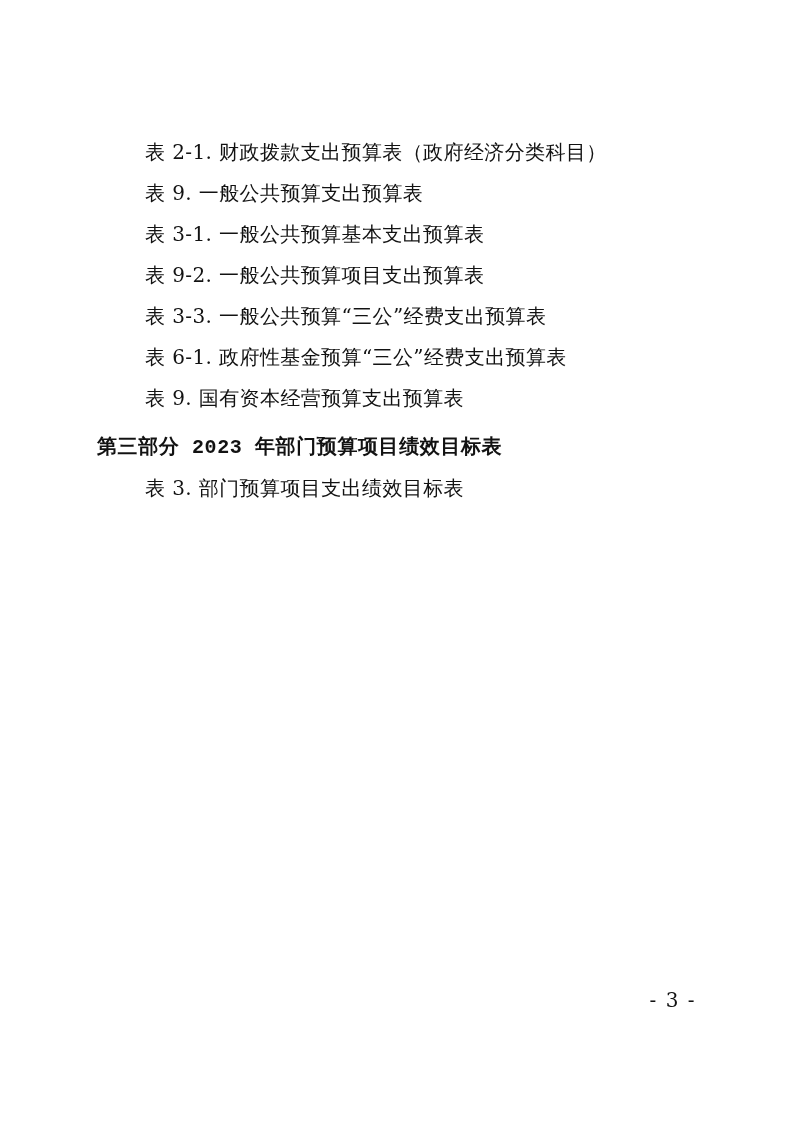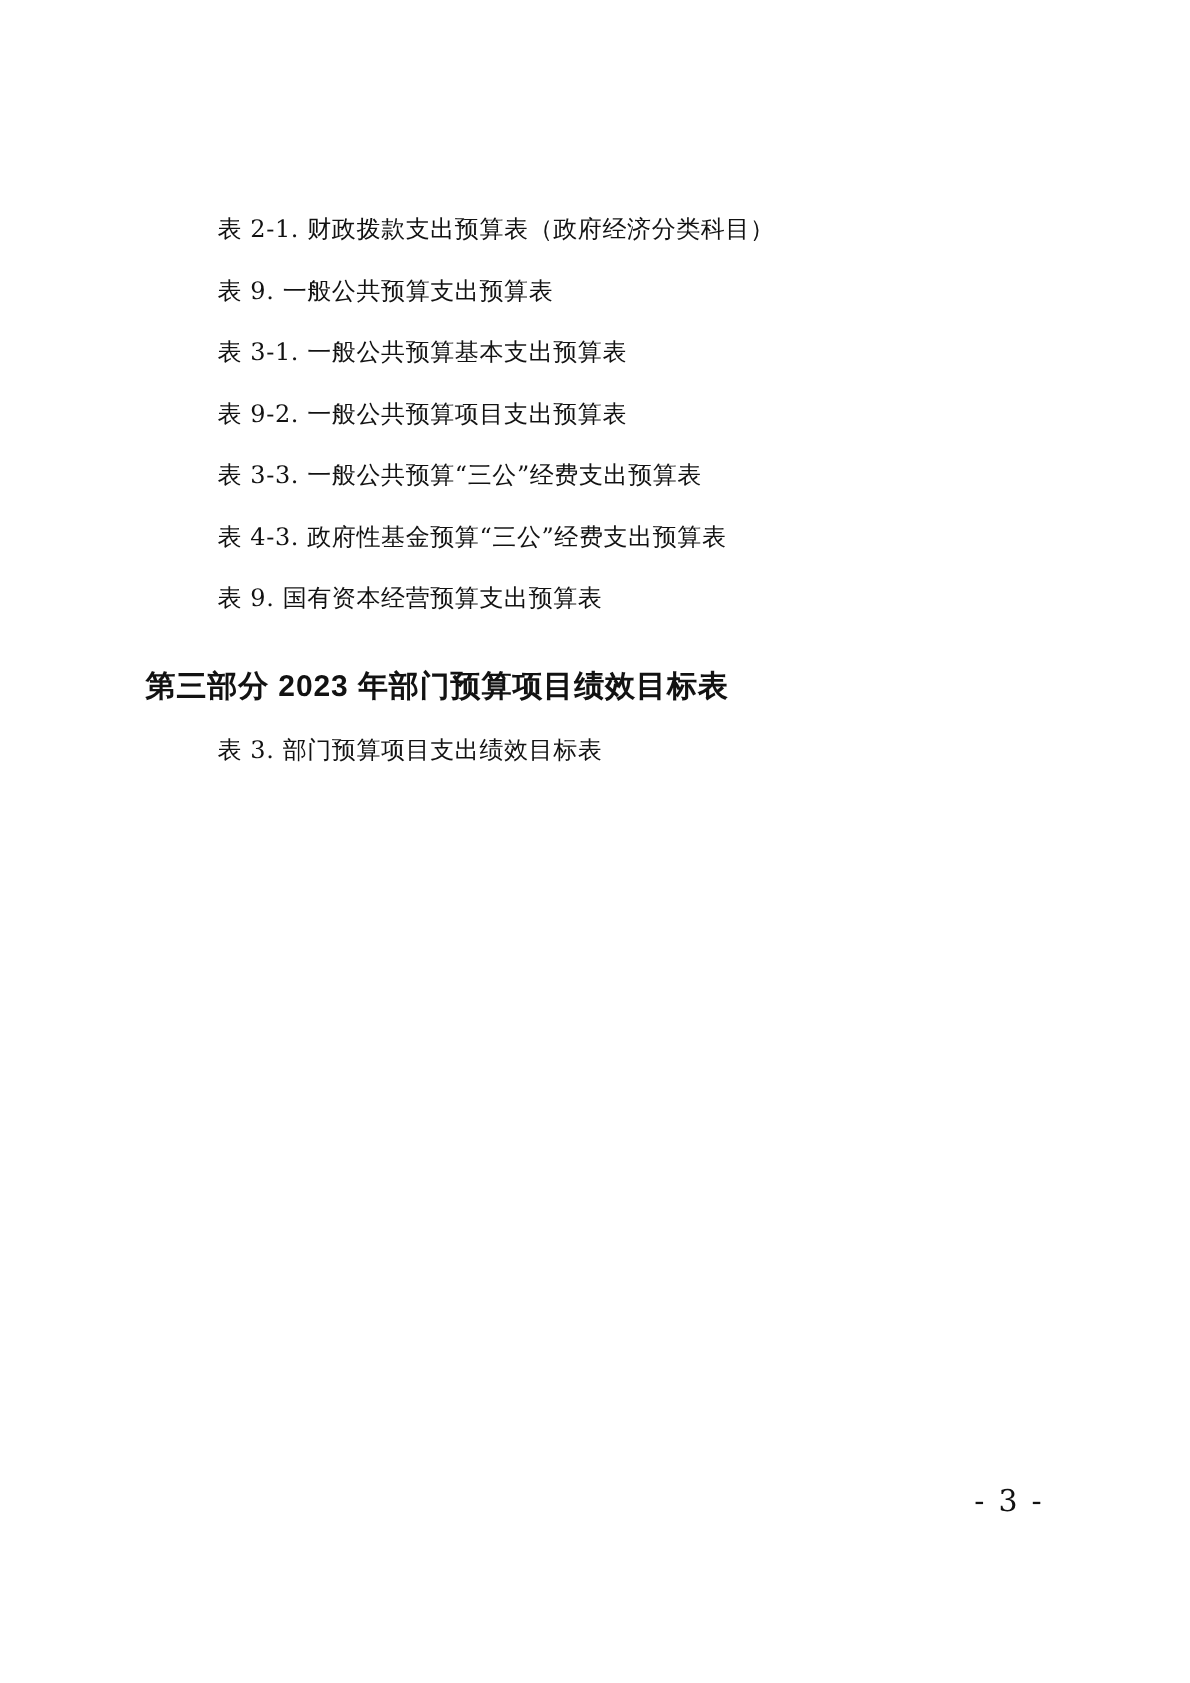--- a/index.html
+++ b/index.html
@@ -19,36 +19,36 @@
     font-family: "DejaVu Serif", "Liberation Serif", serif;
     color: #0d0d0d;
   }
   .content {
     position: absolute;
     left: 97px;
     top: 132px;
     width: 600px;
   }
   .toc-line {
-    font-size: 16px;
+    font-size: 20px;
     line-height: 41px;
     letter-spacing: 0.4px;
     white-space: nowrap;
     color: #121212;
   }
   .toc-line.indent {
     padding-left: 48px;
   }
   .toc-line.part-heading {
     font-weight: bold;
-    font-family: Liberation Sans, sans-serif;
+    font-family: Liberation Mono, monospace;
     font-size: 20px;
     letter-spacing: 0.6px;
     padding-left: 0;
-    margin-top: 19px;
+    margin-top: 8px;
   }
   .page-number {
     position: absolute;
     left: 0;
     right: 97px;
     top: 988px;
     text-align: right;
     font-size: 20px;
     letter-spacing: 1.5px;
     color: #121212;
@@ -60,21 +60,21 @@
 
 <div class="page">
 
   <div class="content">
 
     <div class="toc-line indent">表 2-1.  财政拨款支出预算表（政府经济分类科目）</div>
     <div class="toc-line indent">表 9.  一般公共预算支出预算表</div>
     <div class="toc-line indent">表 3-1.  一般公共预算基本支出预算表</div>
     <div class="toc-line indent">表 9-2.  一般公共预算项目支出预算表</div>
     <div class="toc-line indent">表 3-3.  一般公共预算“三公”经费支出预算表</div>
-    <div class="toc-line indent">表 4-3.  政府性基金预算“三公”经费支出预算表</div>
+    <div class="toc-line indent">表 6-1.  政府性基金预算“三公”经费支出预算表</div>
     <div class="toc-line indent">表 9.  国有资本经营预算支出预算表</div>
     <div class="toc-line part-heading">第三部分   2023 年部门预算项目绩效目标表</div>
     <div class="toc-line indent">表 3.  部门预算项目支出绩效目标表</div>
 
   </div>
 
   <div class="page-number">- 3 -</div>
 
 </div>
 

